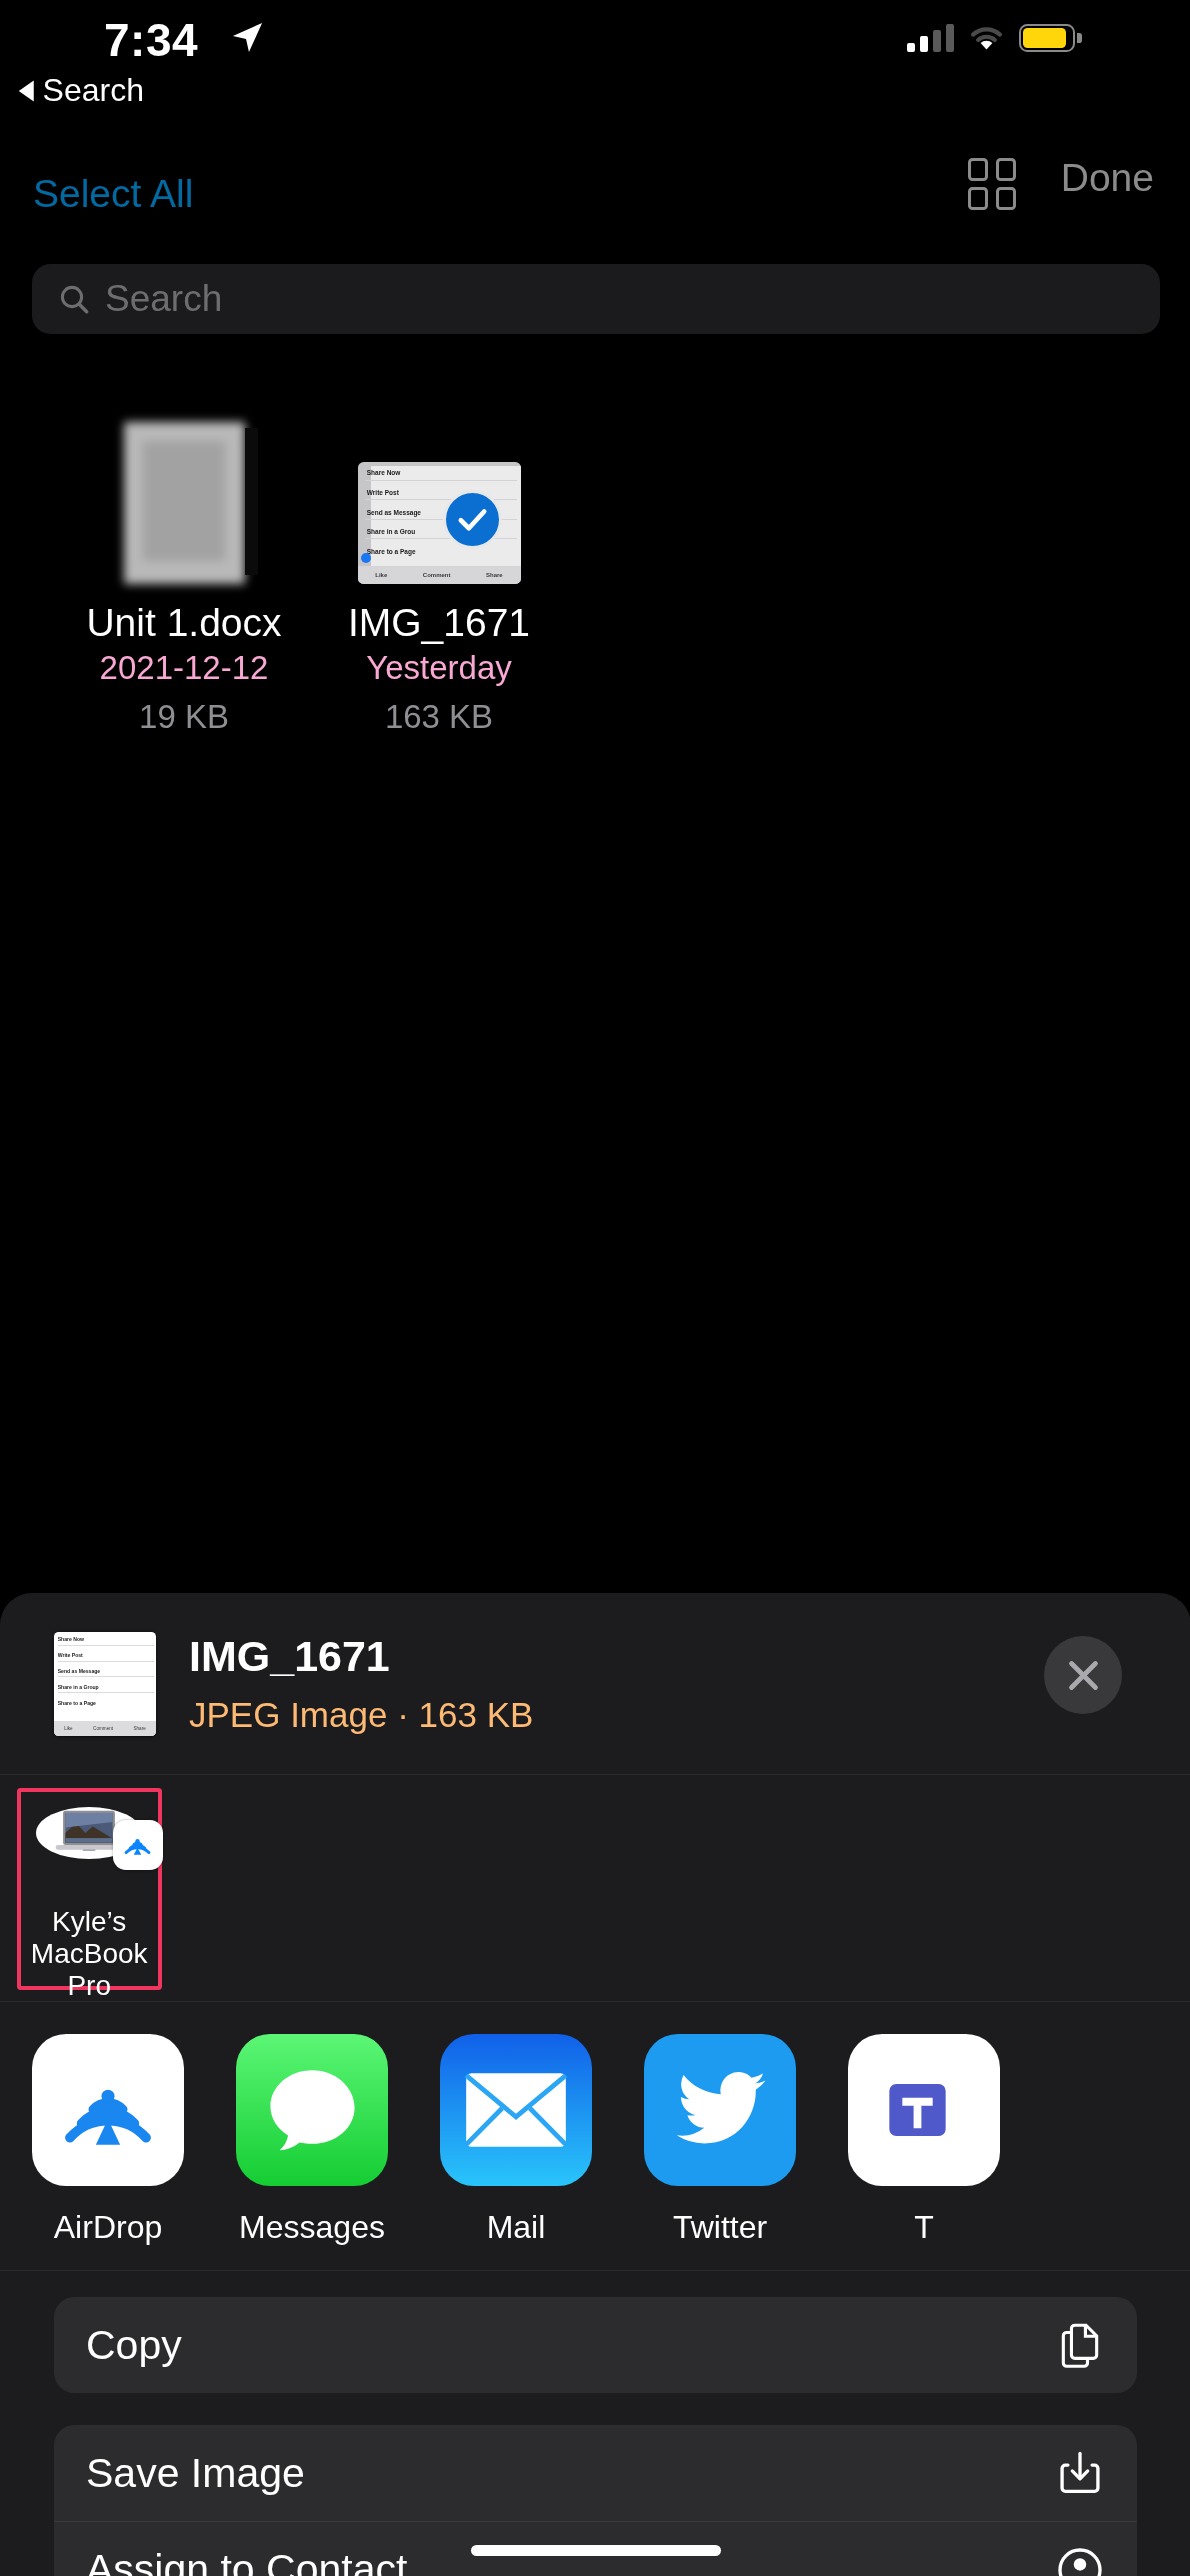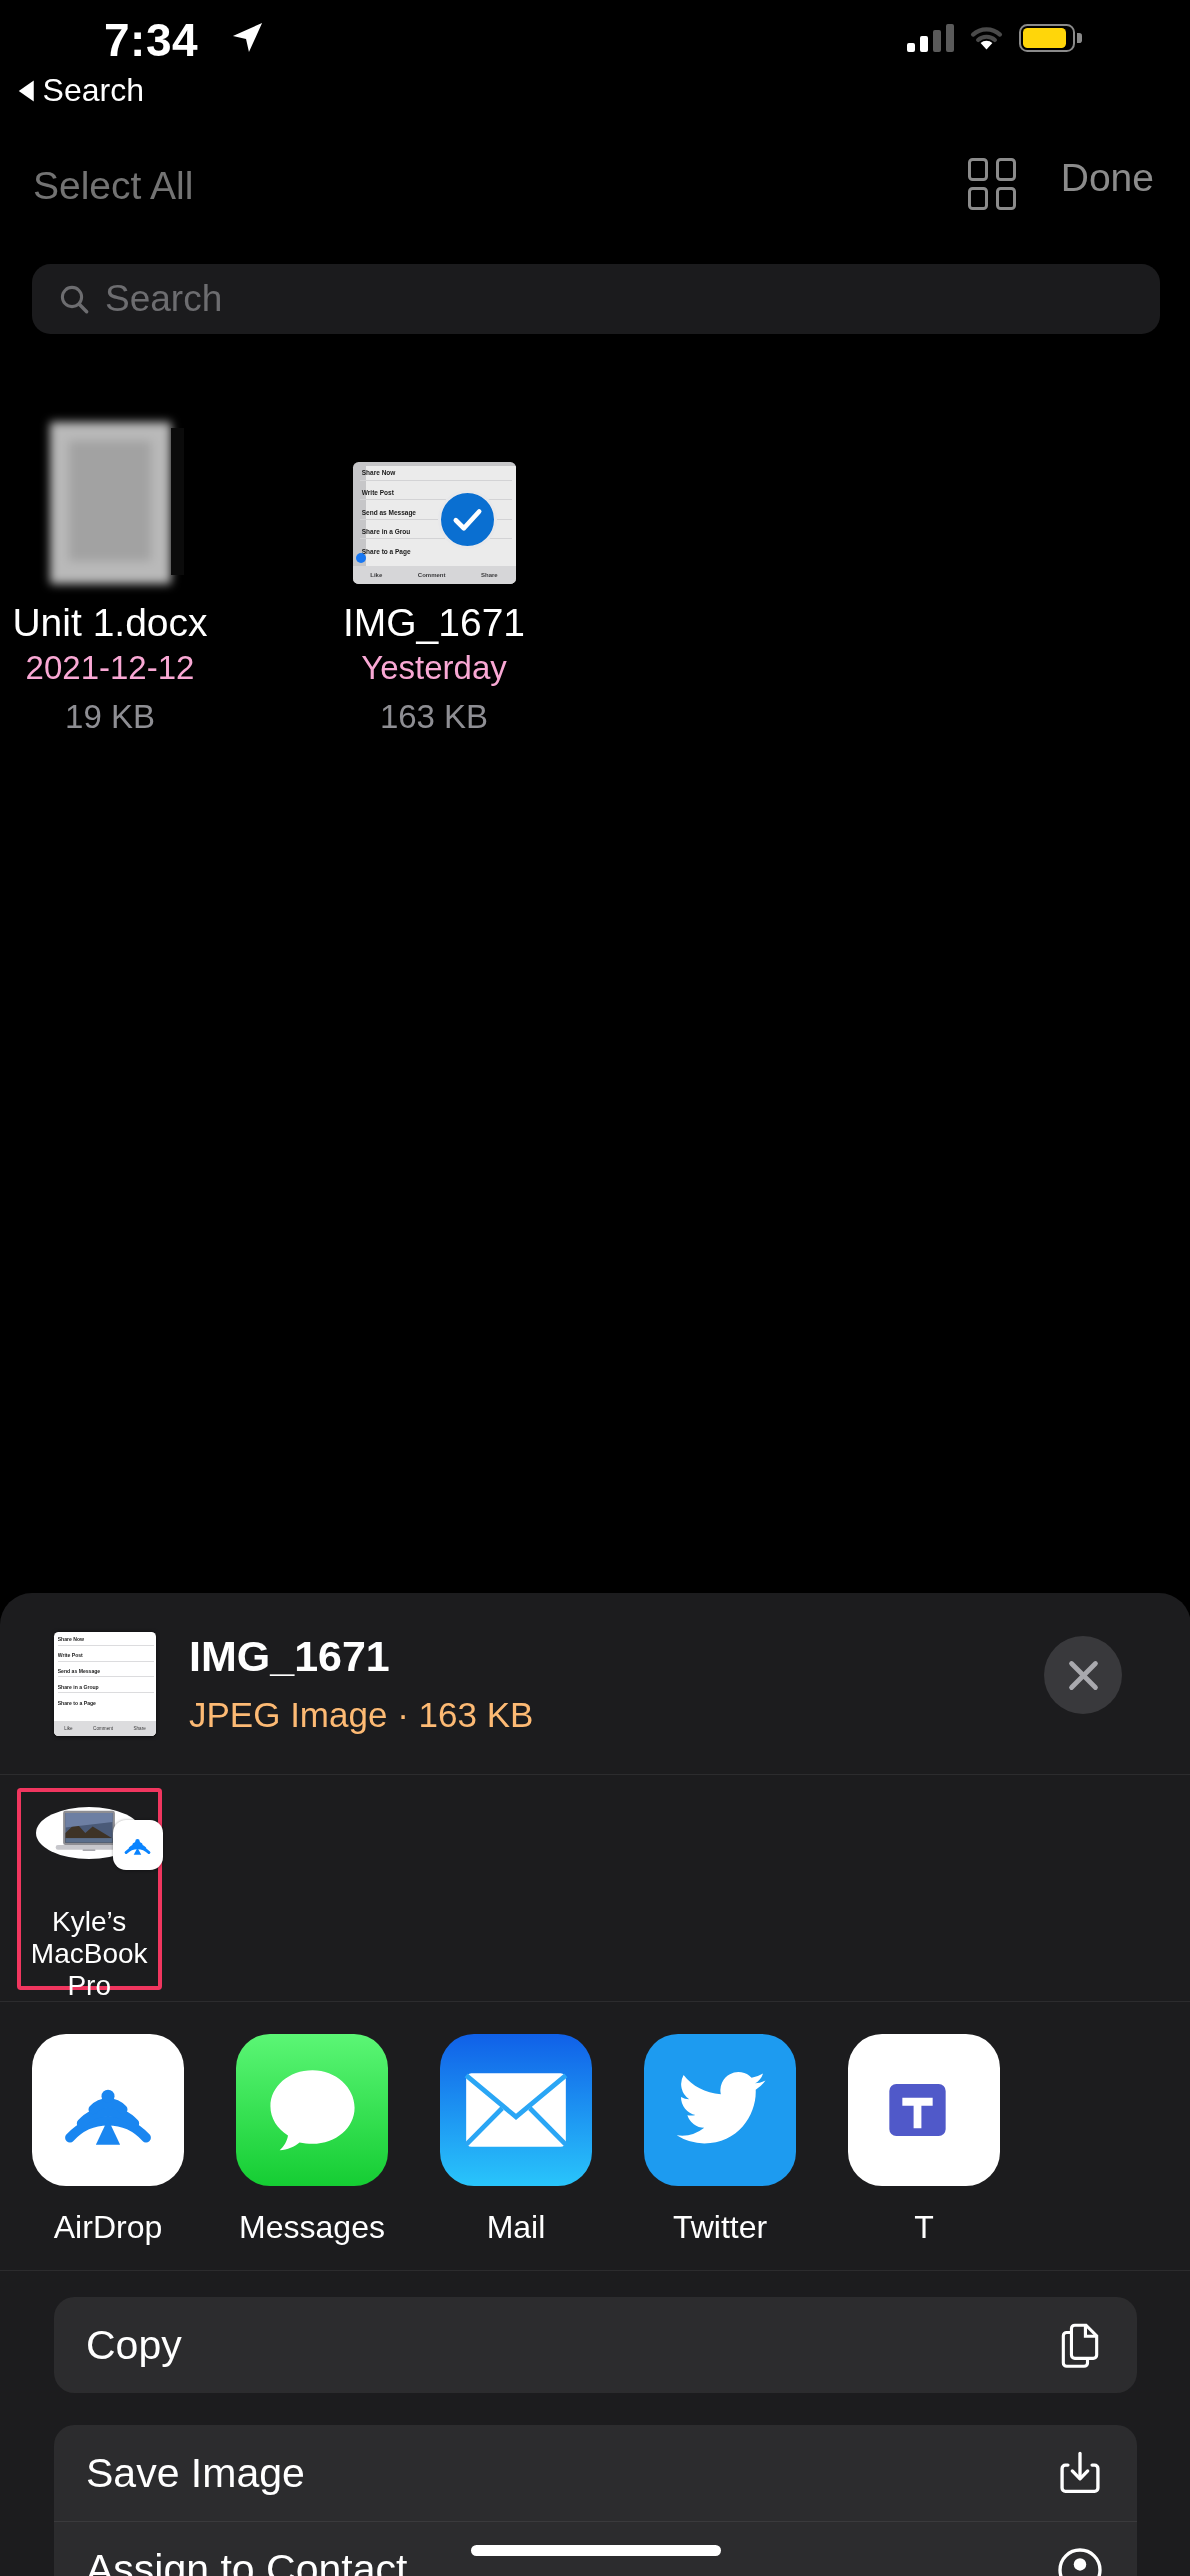--- a/index.html
+++ b/index.html
@@ -42,21 +42,21 @@
     display:flex; align-items:center; gap:7.4px;
     font-size:32px; color:#fff;
   }
   #back-chevron-icon { width:18.5px; height:24px; }
 
   
   #nav-bar {
     position:absolute; top:156px; left:0; width:1191px; height:82px;
   }
   #select-all-button {
-    position:absolute; left:33px; top:8px; font-size:39px; color:#737373;
+    position:absolute; left:33px; top:16px; font-size:39px; color:#0369a1;
   }
   #item-count-label {
     position:absolute; left:0; right:0; top:0; text-align:center;
     font-size:39px; font-weight:600; color:#e9e9e9;
   }
   #grid-toggle-button { position:absolute; right:171px; top:1.9px; width:52px; height:52px; }
   .gt-sq { position:absolute; width:20.4px; height:23px; border:3.7px solid #8b8b8b; border-radius:4.6px; }
   #done-button { position:absolute; right:37px; top:0; font-size:39px; color:#8b8b8b; }
 
   
@@ -69,21 +69,21 @@
   #search-input {
     background:transparent; border:none; outline:none;
     font-family:"Liberation Sans", sans-serif; font-size:37px; color:#d0d0d0;
     width:100%;
   }
   #search-input::placeholder { color:#6d6d70; }
 
   
   #file-grid {
     position:absolute; left:0; top:399px; width:1175px;
-    display:flex; gap:104px;
+    display:flex; padding-left:74px; gap:35px;
   }
   .file-cell { width:220px; display:flex; flex-direction:column; align-items:center; }
   .file-thumb-wrap {
     width:220px; height:185px;
     display:flex; align-items:flex-end; justify-content:center;
   }
   .file-name { margin-top:16.7px; font-size:39px; color:#ffffff; white-space:nowrap; }
   .file-date { margin-top:4px; font-size:33px; color:#f9a8d4;text-align:right; }
   .file-size { margin-top:11px; font-size:33px; color:#8e8e93; }
 

